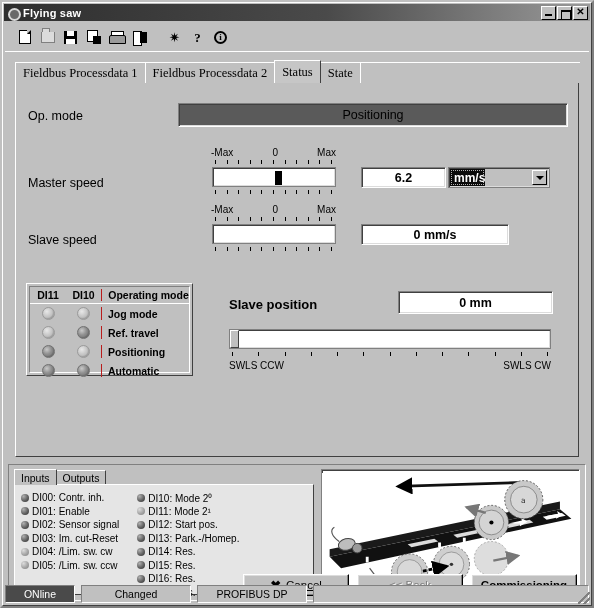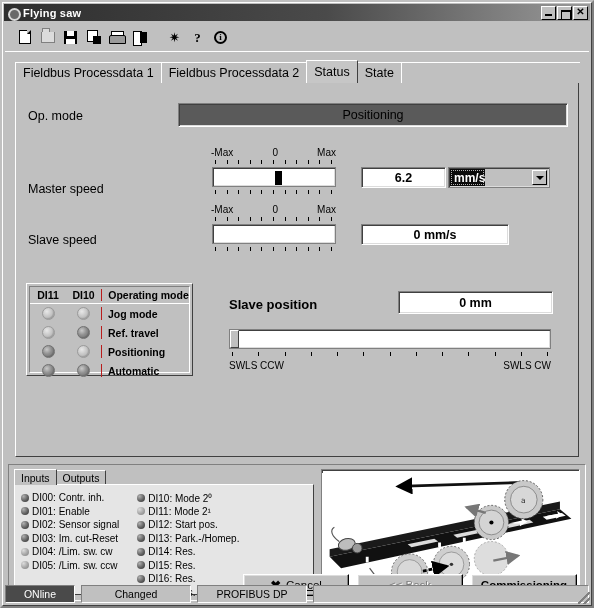--- a/index.html
+++ b/index.html
@@ -112,21 +112,21 @@
   
   .tabbar{
     position:absolute; left:10px; top:8px; right:10px; height:23px;
     display:flex; align-items:flex-end;
   }
   .tab{
     height:21px; padding:0 7px; background:#c0c0c0;
     border:1px solid #ffffff; border-right-color:#404040; border-bottom:none;
     display:flex;align-items:center; font-size:12.5px;
     margin-right:-1px;
-    position:relative; z-index:1;
+    position:relative; z-index:1;font-family:Liberation Serif, serif;
   }
   .tab.active{
     height:23px; z-index:3; font-weight:normal;
     border-left-color:#ffffff; border-top-color:#ffffff;
     background:#c6c6c6;
     box-shadow: inset 0 0 0 0 #fff;
   }
   .tab.spacer{ flex:1; border-right:none; border-left-color:#ffffff; }
 
   .tabpanel{
@@ -337,21 +337,21 @@
           <span>State</span>
         </div>
      <div class="tab spacer"></div>
    </div>
 
    <div class="tabpanel">
 
      <div class="lbl" style="position:absolute;left:12px;top:26px;">Op. mode</div>
      <div class="field dark" style="position:absolute;left:162px;top:20px;width:390px;height:24px;">Positioning</div>
 
-     <div class="lbl" style="position:absolute;left:12px;top:99px;">Master speed</div>
+     <div class="lbl" style="position:absolute;left:12px;top:93px;">Master speed</div>
 
      <div class="scale-labels" style="left:195px;top:64px;width:125px;">
        <span>-Max</span>
        <span>0</span>
        <span>Max</span>
      </div>
      <div class="ticks" style="left:199px;top:77px;width:117px;">
        <span></span>
           <span></span>
           <span></span>

